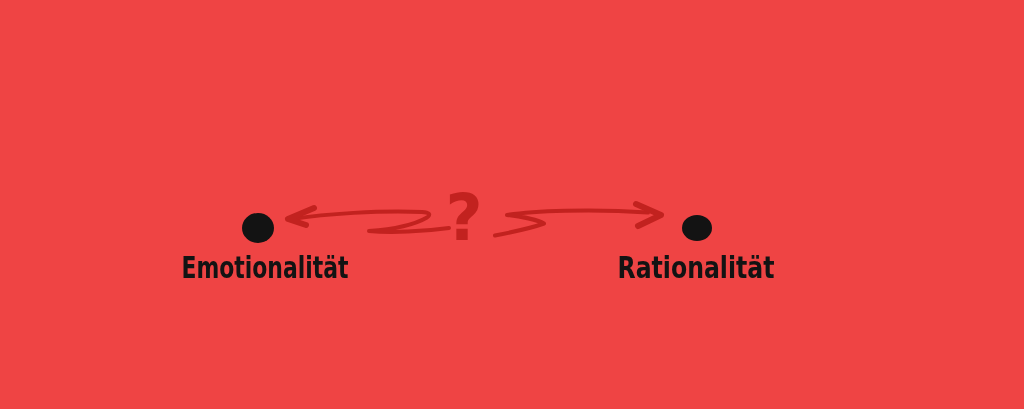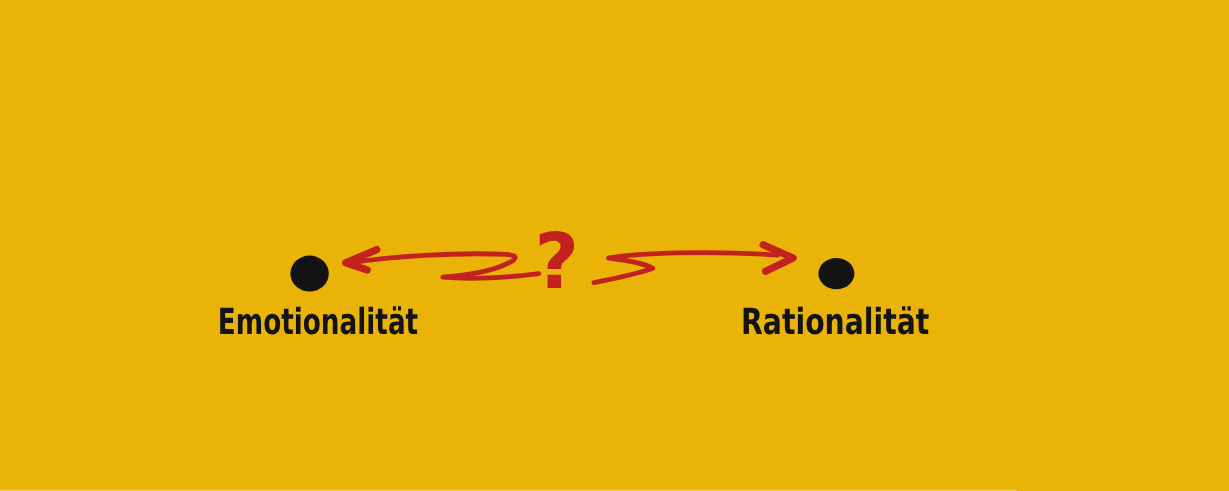--- a/index.html
+++ b/index.html
@@ -4,21 +4,21 @@
 <style>
   html, body {
     margin: 0;
     padding: 0;
     background: #ffffff;
   }
   .stage {
     position: relative;
     width: 1024px;
     height: 409px;
-    background: #eab308;
+    background: #ef4444;
     overflow: hidden;
   }
   svg {
     display: block;
   }
   .hand-label {
     font-family: "DejaVu Sans", sans-serif;
     font-weight: bold;
     font-size: 30px;
   }

